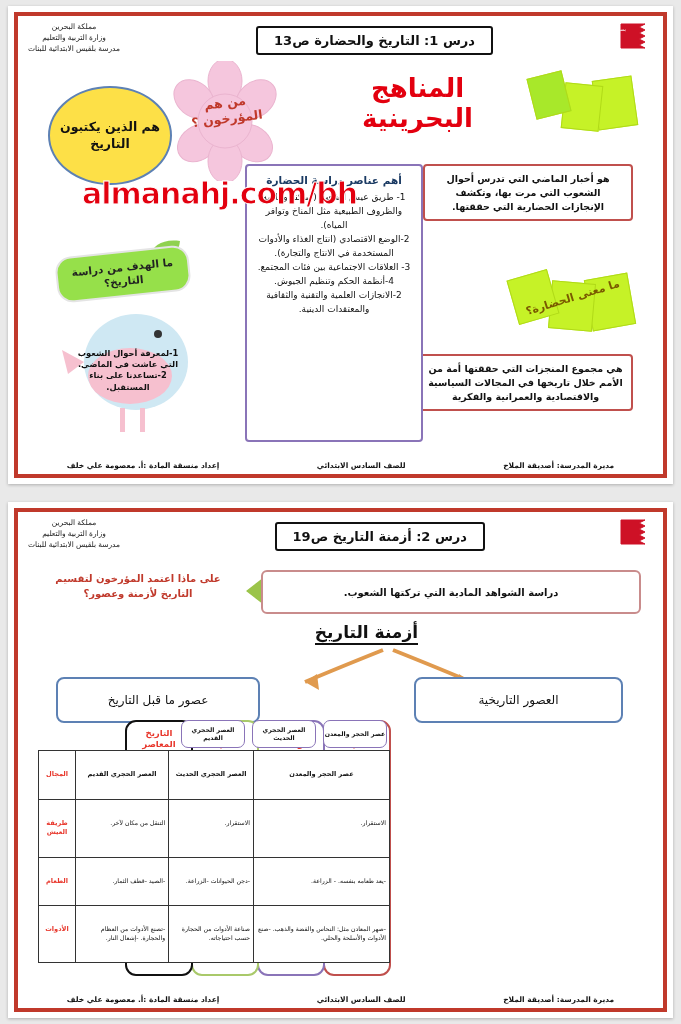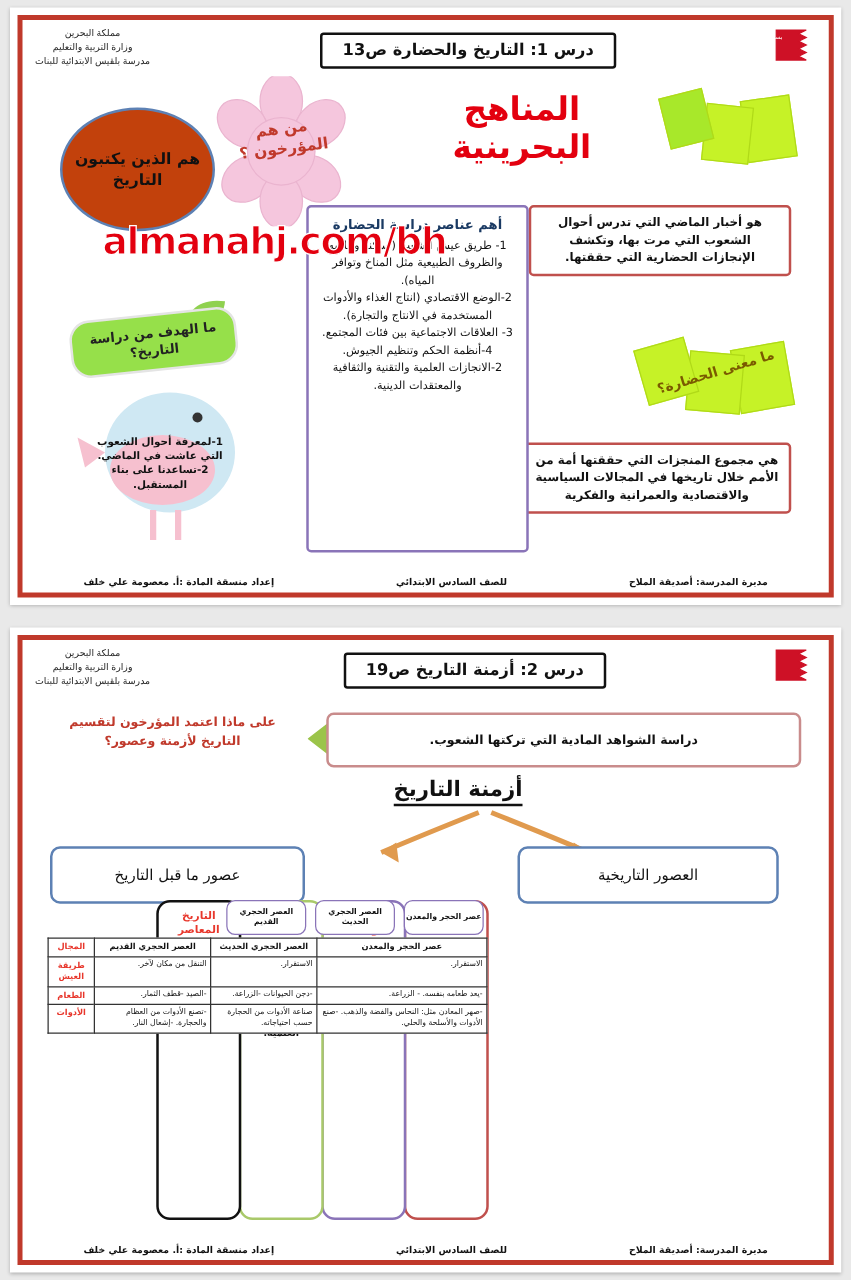--- a/index.html
+++ b/index.html
@@ -28,21 +28,21 @@
   .redbox{position:absolute;border:2px solid #c0504d;border-radius:4px;background:#fff;
     padding:6px 8px;font-size:9.5px;line-height:1.45;color:#111;font-weight:bold;text-align:center;}
 
   .purplebox{position:absolute;border:2px solid #8a74b8;border-radius:4px;background:#fff;
     padding:6px 7px;font-size:9px;line-height:1.55;color:#111;text-align:center;}
   .purplebox .hd{font-weight:bold;font-size:10.5px;color:#1a3a63;margin-bottom:3px;}
 
   .flower{position:absolute;width:110px;height:120px;}
   .flower .lab{position:absolute;top:34px;right:6px;width:96px;text-align:center;
     color:#c0392b;font-weight:bold;font-size:12.5px;line-height:1.25;transform:rotate(-7deg);}
-  .ellipse{position:absolute;border:2px solid #5d81b4;border-radius:50%;background:#c2410c;
+  .ellipse{position:absolute;border:2px solid #5d81b4;border-radius:50%;background:#fde047;
     display:flex;align-items:center;justify-content:center;text-align:center;
     font-weight:bold;font-size:12.5px;line-height:1.3;color:#111;}
 
   .greenbubble{position:absolute;background:#96e04a;border:2px solid #e4e4e4;border-radius:16px;
     display:flex;align-items:center;justify-content:center;text-align:center;
     font-weight:bold;font-size:10.5px;color:#222;line-height:1.35;transform:rotate(-6deg);}
 
   .bird{position:absolute;}
   .birdtext{position:absolute;text-align:center;font-weight:bold;font-size:8.3px;
     line-height:1.35;color:#111;}
@@ -74,21 +74,21 @@
   .eracol{position:absolute;border:2px solid #000;border-radius:11px;background:#fff;
     padding:6px 3px;text-align:center;overflow:hidden;}
   .eracol .t{color:#e8372c;font-weight:bold;font-size:8.5px;line-height:1.3;margin-bottom:5px;}
   .eracol .b{color:#111;font-weight:bold;font-size:7.6px;line-height:1.45;}
 
   .stonelab{position:absolute;border:1.5px solid #8a74b8;border-radius:7px;background:#fff;
     font-size:6.2px;font-weight:bold;color:#111;display:flex;align-items:center;
     justify-content:center;text-align:center;line-height:1.25;}
 
   table.grid{position:absolute;border-collapse:collapse;background:#fff;}
-  table.grid td{border:1px solid #333;vertical-align:top;padding:2px 3px;
+  table.grid td{border:1px solid #333;vertical-align:top;padding:19px 3px;
     font-size:6.2px;line-height:1.45;color:#111;text-align:center;}
   table.grid td.h{font-weight:bold;font-size:6.6px;}
   table.grid td.rh{color:#e8372c;font-weight:bold;font-size:6.6px;width:30px;text-align:center;}
   table.grid td.body{text-align:right;}
 
   .spiral{position:absolute;}
 </style>
 </head>
 <body>
 
@@ -214,21 +214,21 @@
 
         <div class="bigtitle" style="top:110px;right:245px;">أزمنة التاريخ</div>
 
         <svg style="position:absolute;top:134px;right:140px;" width="290" height="50" viewBox="0 0 290 50">
           <path d="M150 4 C120 16 100 24 72 36" stroke="#e09a4e" stroke-width="4" fill="none"></path>
           <path d="M72 36 L84 28 L86 44 Z" fill="#e09a4e"></path>
           <path d="M160 4 C190 16 210 24 238 36" stroke="#e09a4e" stroke-width="4" fill="none"></path>
           <path d="M238 36 L226 28 L224 44 Z" fill="#e09a4e"></path>
         </svg>
 
-        <div class="branch" style="top:165px;left:22px;width:200px;height:42px;">عصور ما قبل التاريخ</div>
+        <div class="branch" style="top:165px;left:38px;width:200px;height:42px;">عصور ما قبل التاريخ</div>
         <div class="branch" style="top:165px;right:40px;width:205px;height:42px;">العصور التاريخية</div>
 
         <svg class="spiral" style="top:212px;right:295px;" width="26" height="248" viewBox="0 0 26 248">
           <g stroke="#5b7fc7" stroke-width="2" fill="none">
             <ellipse cx="13" cy="14" rx="9" ry="7"></ellipse>
               <ellipse cx="13" cy="38" rx="9" ry="7"></ellipse>
             <ellipse cx="13" cy="62" rx="9" ry="7"></ellipse>
               <ellipse cx="13" cy="86" rx="9" ry="7"></ellipse>
             <ellipse cx="13" cy="110" rx="9" ry="7"></ellipse>
               <ellipse cx="13" cy="134" rx="9" ry="7"></ellipse>

